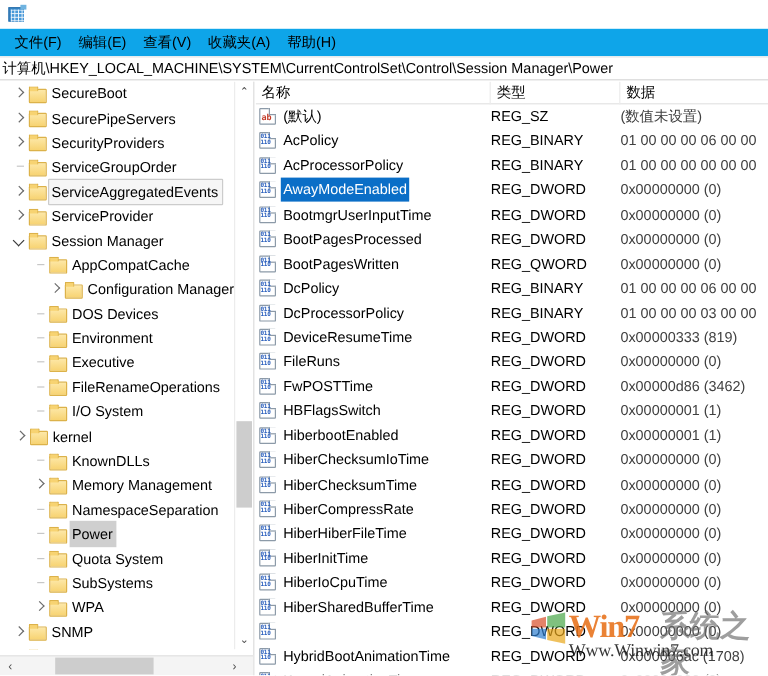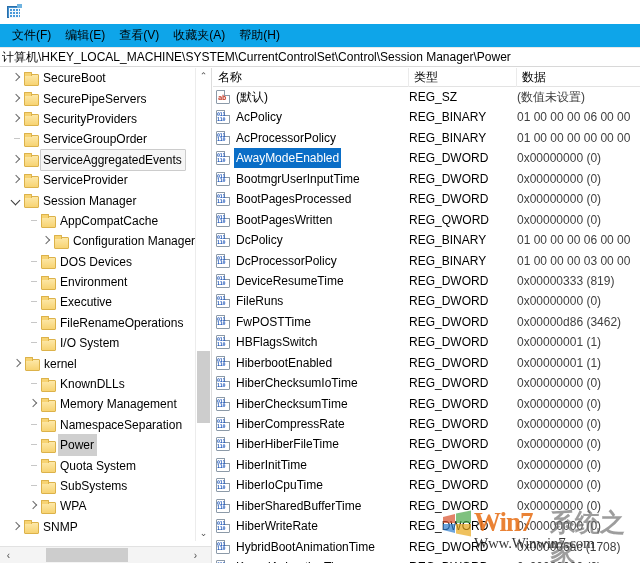--- a/index.html
+++ b/index.html
@@ -705,21 +705,20 @@
             </span>
             <span class="lname">HiberSharedBufferTime</span>
             <span class="ltype">REG_DWORD</span>
             <span class="ldata">0x00000000 (0)</span>
           </div>
           <div class="lrow">
             <span class="ic binary">
               <span class="page"></span>
               <span class="bits">011<br>110</span>
             </span>
-            <span class="lname">HiberWriteRate</span>
             <span class="ltype">REG_DWORD</span>
             <span class="ldata">0x00000000 (0)</span>
           </div>
           <div class="lrow">
             <span class="ic binary">
               <span class="page"></span>
               <span class="bits">011<br>110</span>
             </span>
             <span class="lname">HybridBootAnimationTime</span>
             <span class="ltype">REG_DWORD</span>

